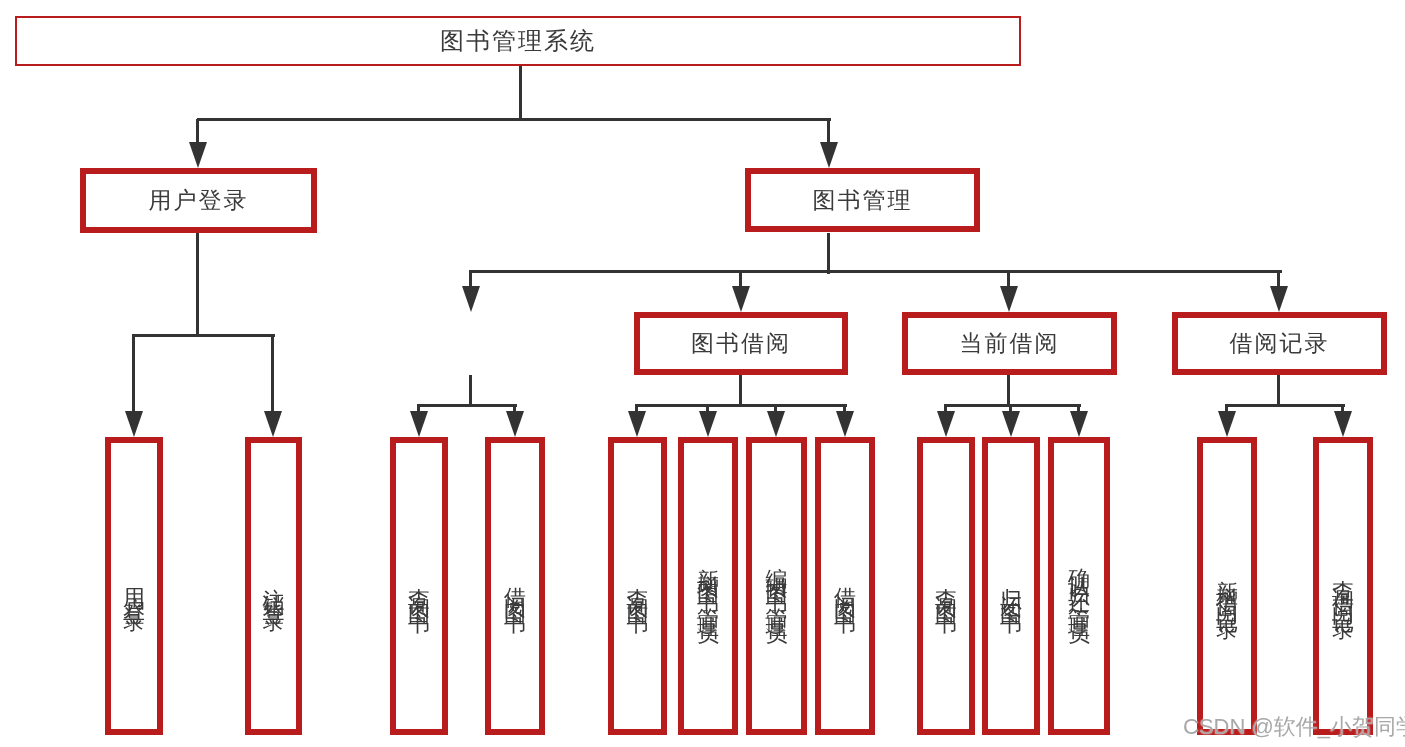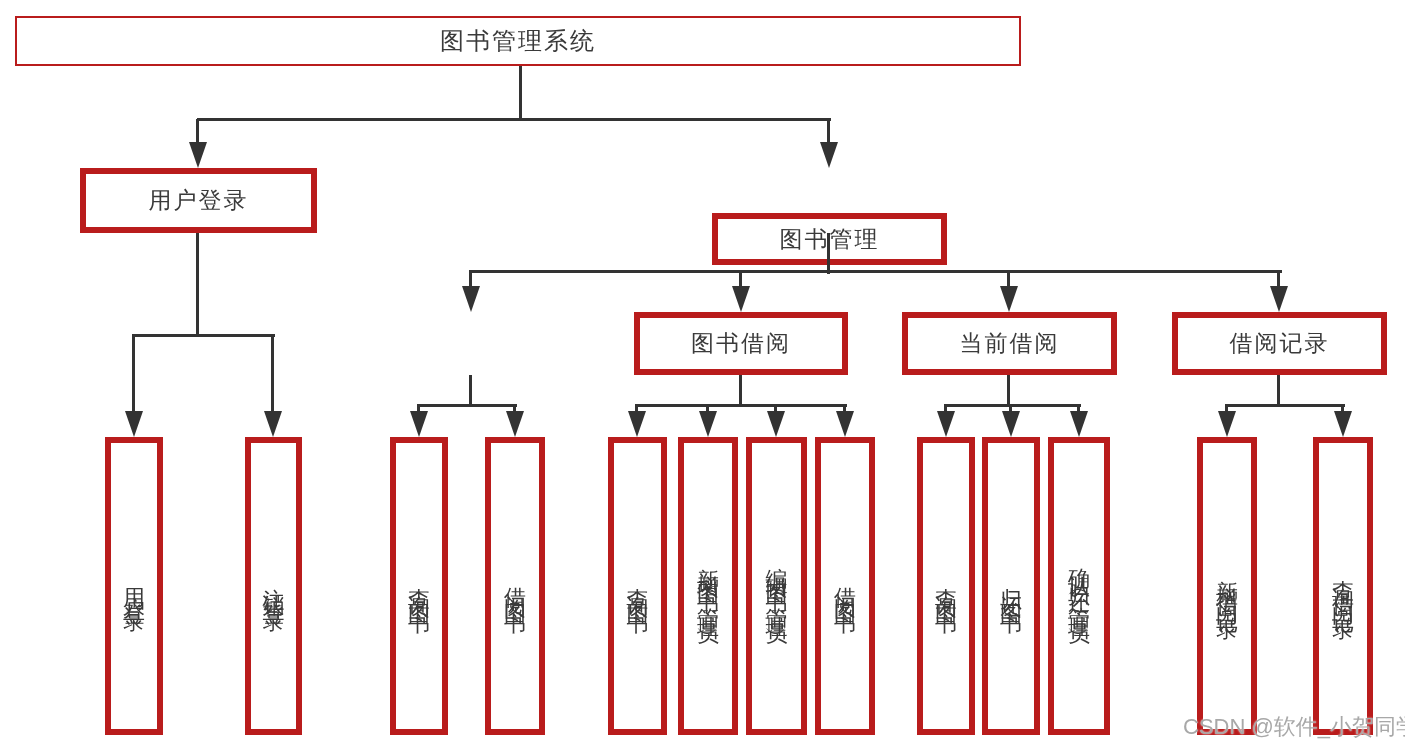--- a/index.html
+++ b/index.html
@@ -68,21 +68,21 @@
   <div class="vl" style="left:519px; top:66px; height:53px;"></div>
   <div class="hl" style="left:197px; top:118px; width:634px;"></div>
   <div class="vl" style="left:196px; top:119px; height:29px;"></div>
   <div class="arrow" style="left:189px; top:142px;"></div>
   <div class="vl" style="left:827px; top:119px; height:29px;"></div>
   <div class="arrow" style="left:820px; top:142px;"></div>
 
   <div class="box" style="left:80px; top:168px; width:237px; height:65px;">
     <span class="h-lbl">用户登录</span>
   </div>
-  <div class="box" style="left:712px; top:168px; width:235px; height:52px;margin-top:45px;">
+  <div class="box" style="left:745px; top:168px; width:235px; height:64px;">
     <span class="h-lbl">图书管理</span>
   </div>
 
   <div class="vl" style="left:196px; top:233px; height:103px;"></div>
   <div class="hl" style="left:132px; top:334px; width:143px;"></div>
   <div class="vl" style="left:132px; top:336px; height:79px;"></div>
   <div class="arrow" style="left:125px; top:411px;"></div>
   <div class="vl" style="left:271px; top:336px; height:79px;"></div>
   <div class="arrow" style="left:264px; top:411px;"></div>
 

